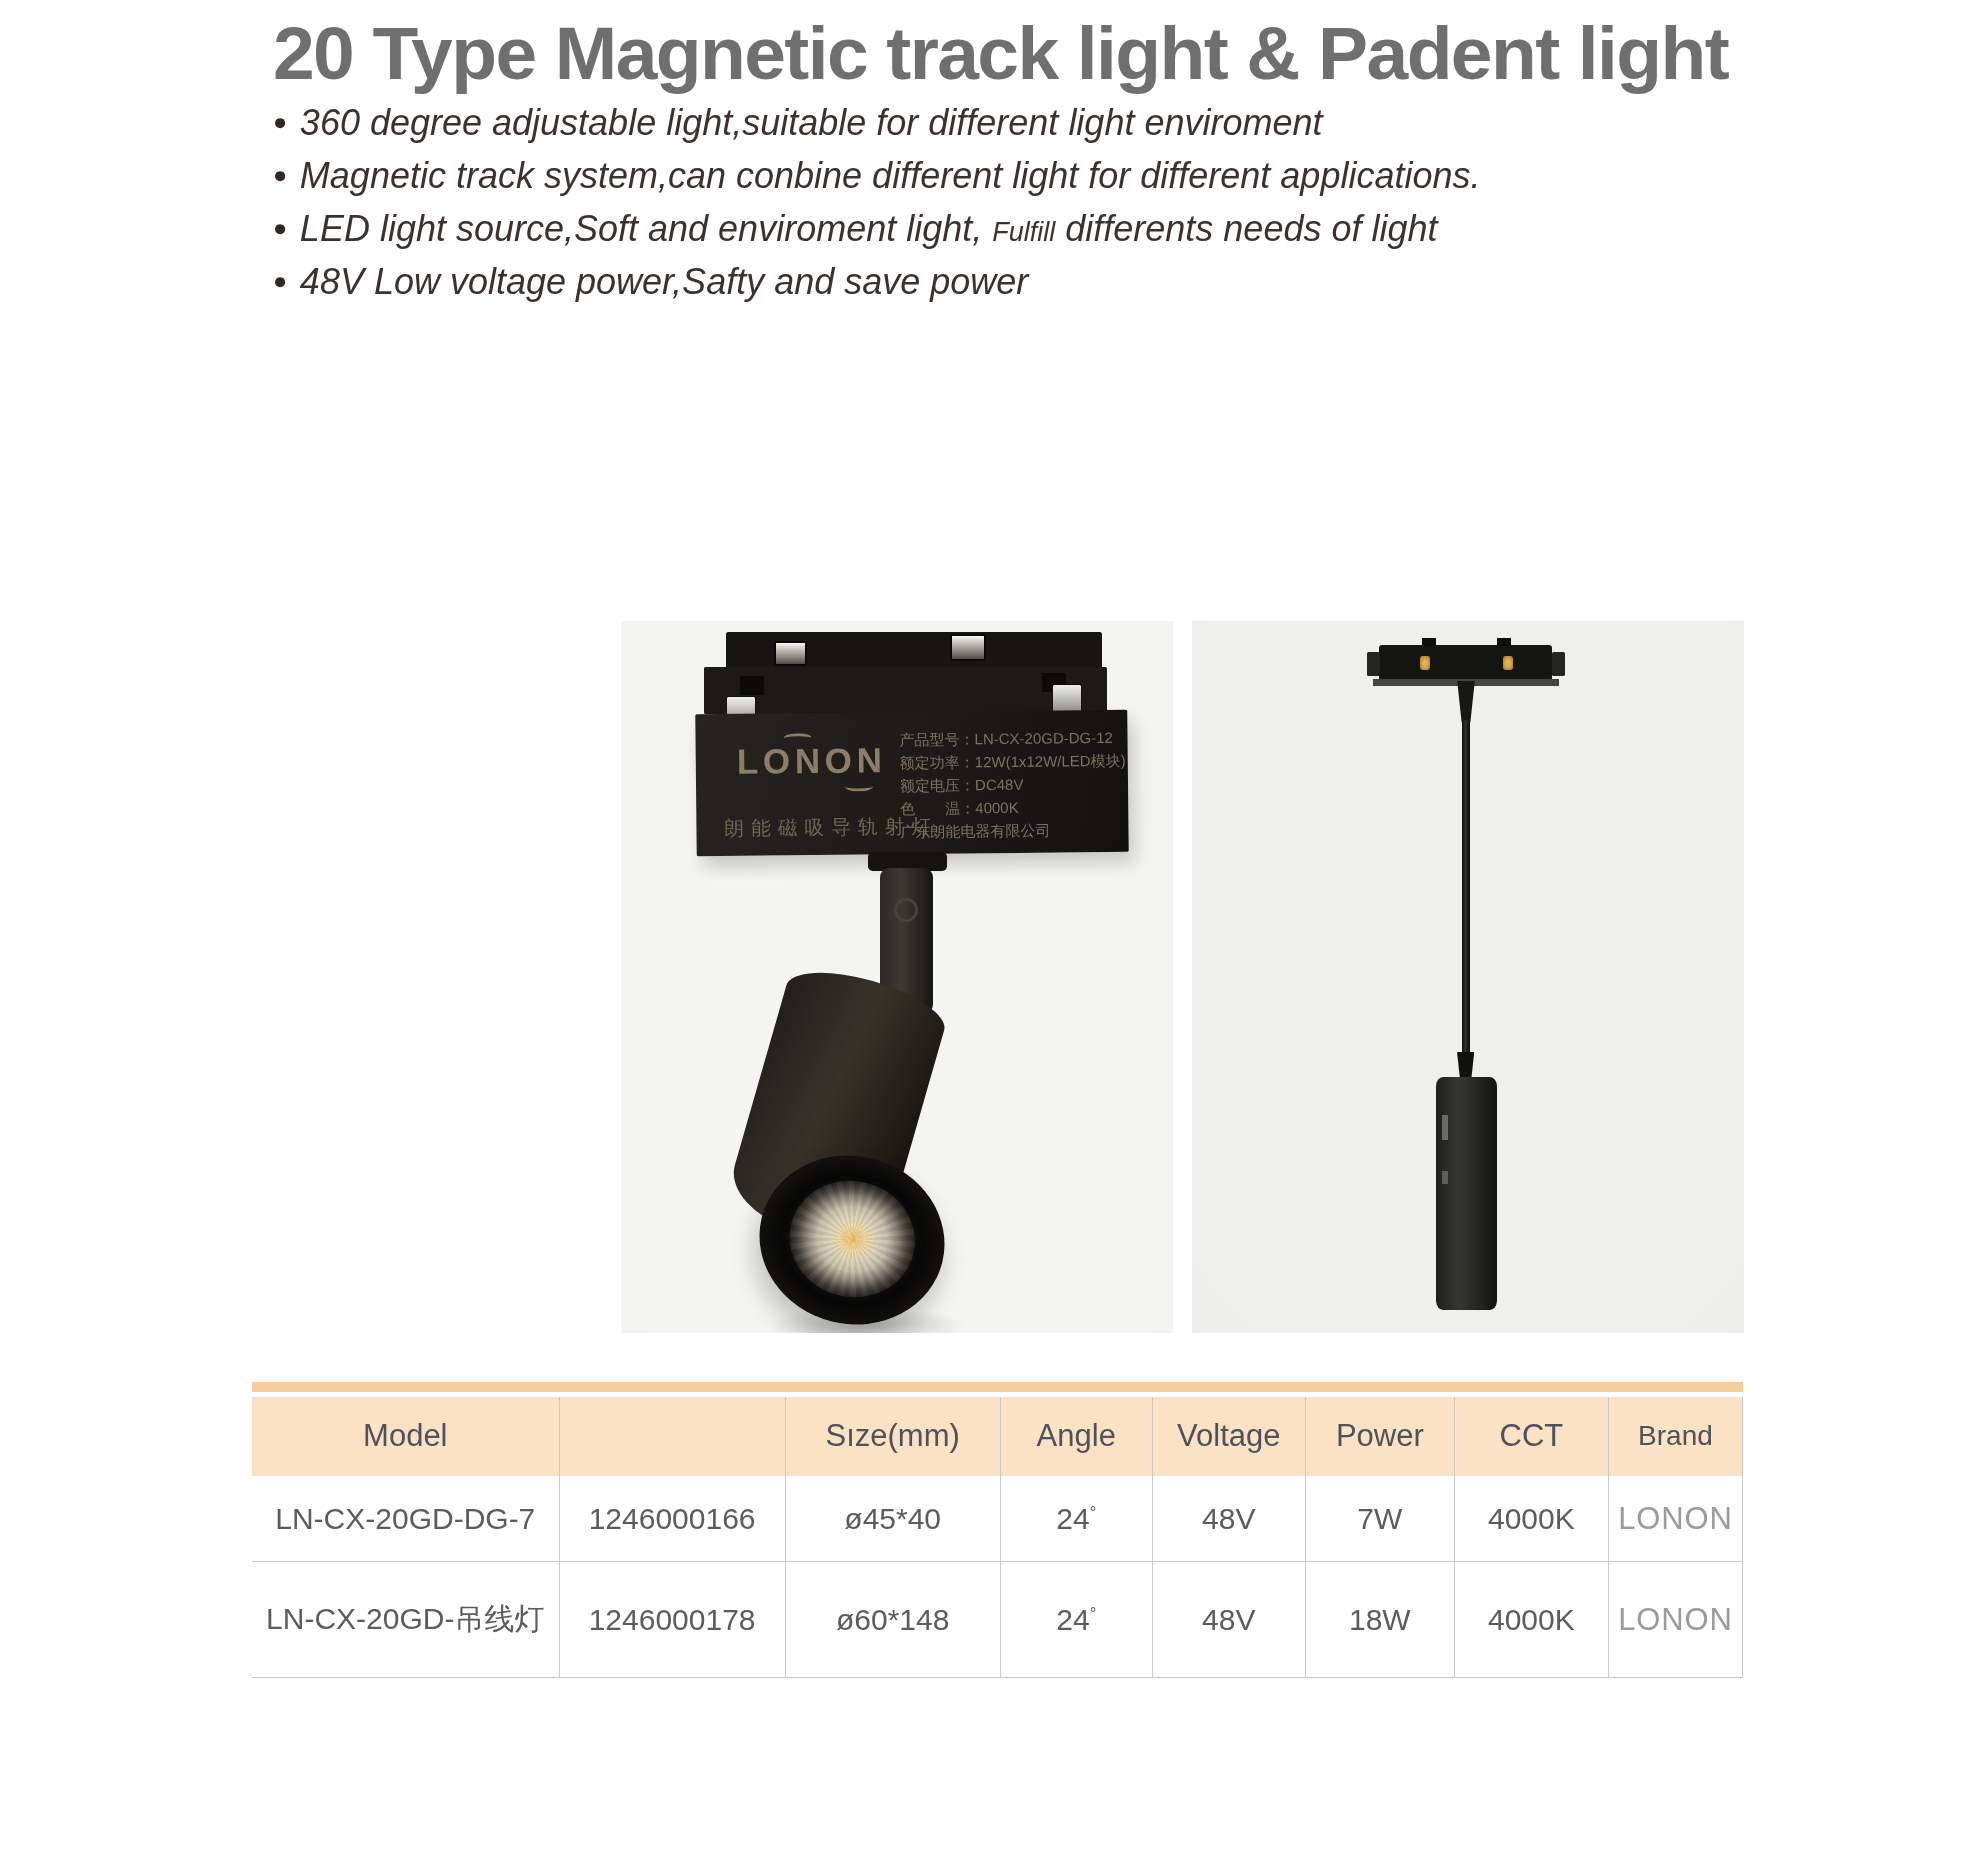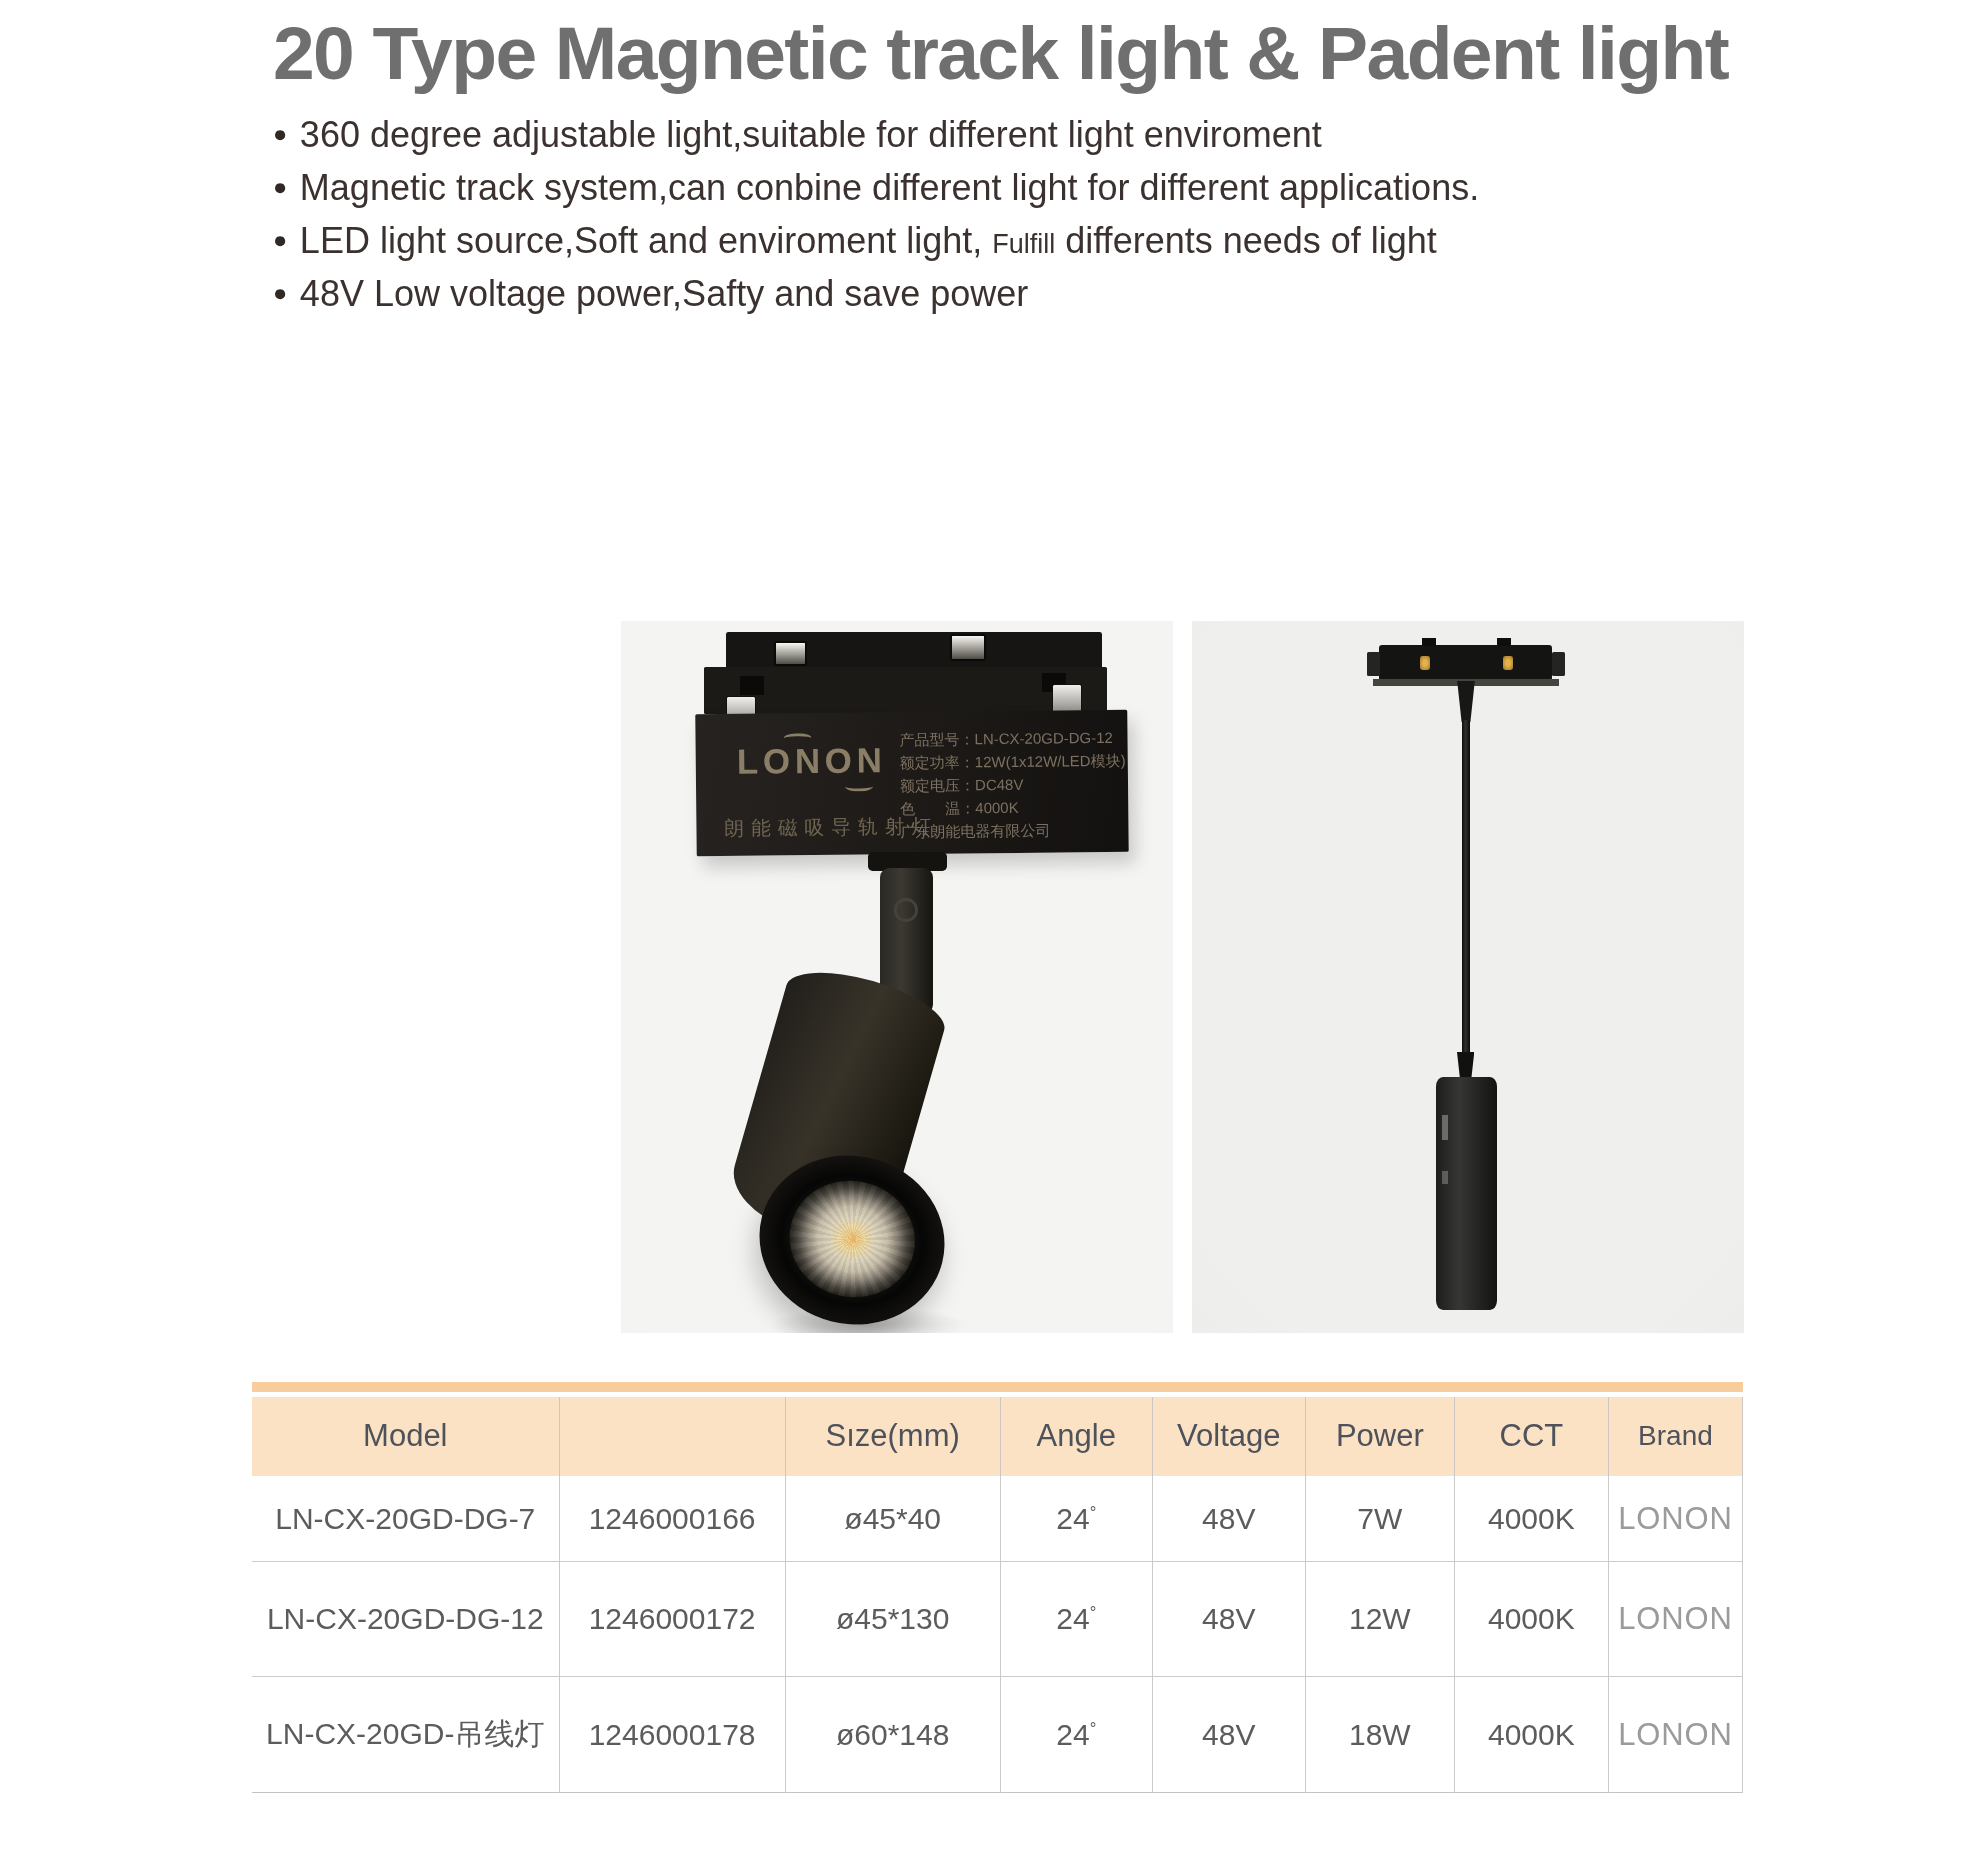--- a/index.html
+++ b/index.html
@@ -12,21 +12,21 @@
   }
   .abs { position:absolute; }
 
   
   .page-title {
     left:273px; top:14px;
     font-size:75px; font-weight:700; letter-spacing:-1.6px;
     color:#6f6f6f; white-space:nowrap; line-height:1.05;
   }
   .features {
-    left:273px; top:108px; list-style:none;
+    left:273px; top:96px; list-style:none;font-style:italic;
   }
   .features li {
     height:53px; line-height:53px;
     font-size:36px; color:#3b3230; white-space:nowrap;
   }
   .features .bullet {
     display:inline-block; font-size:23.6px; vertical-align:middle;
     margin-right:12.6px; color:#2f2825; transform:translateY(-3.1px);
   }
   .features .small-inline { font-size:27px; }
@@ -245,30 +245,20 @@
         <td>LN-CX-20GD-DG-7</td>
         <td>1246000166</td>
         <td>ø45*40</td>
         <td><span>24</span><sup>°</sup></td>
         <td>48V</td>
         <td>7W</td>
         <td>4000K</td>
         <td class="cell-brand">LONON</td>
       </tr>
       <tr>
-        <td>LN-CX-20GD-DG-12</td>
-        <td>1246000172</td>
-        <td>ø45*130</td>
-        <td><span>24</span><sup>°</sup></td>
-        <td>48V</td>
-        <td>12W</td>
-        <td>4000K</td>
-        <td class="cell-brand">LONON</td>
-      </tr>
-      <tr>
         <td>LN-CX-20GD-吊线灯</td>
         <td>1246000178</td>
         <td>ø60*148</td>
         <td><span>24</span><sup>°</sup></td>
         <td>48V</td>
         <td>18W</td>
         <td>4000K</td>
         <td class="cell-brand">LONON</td>
       </tr>
     </tbody>

